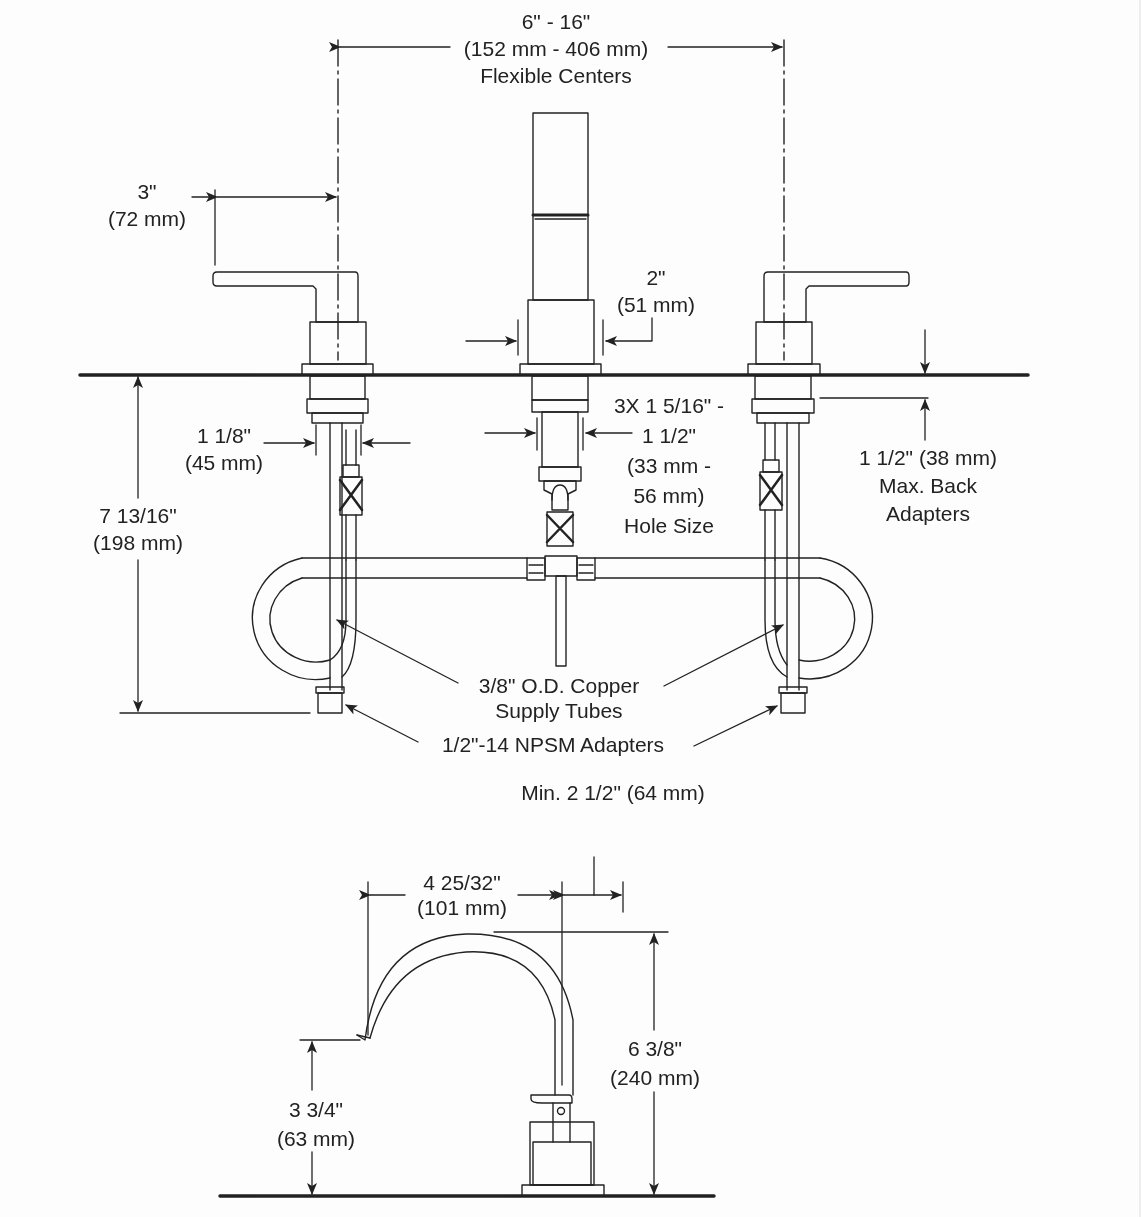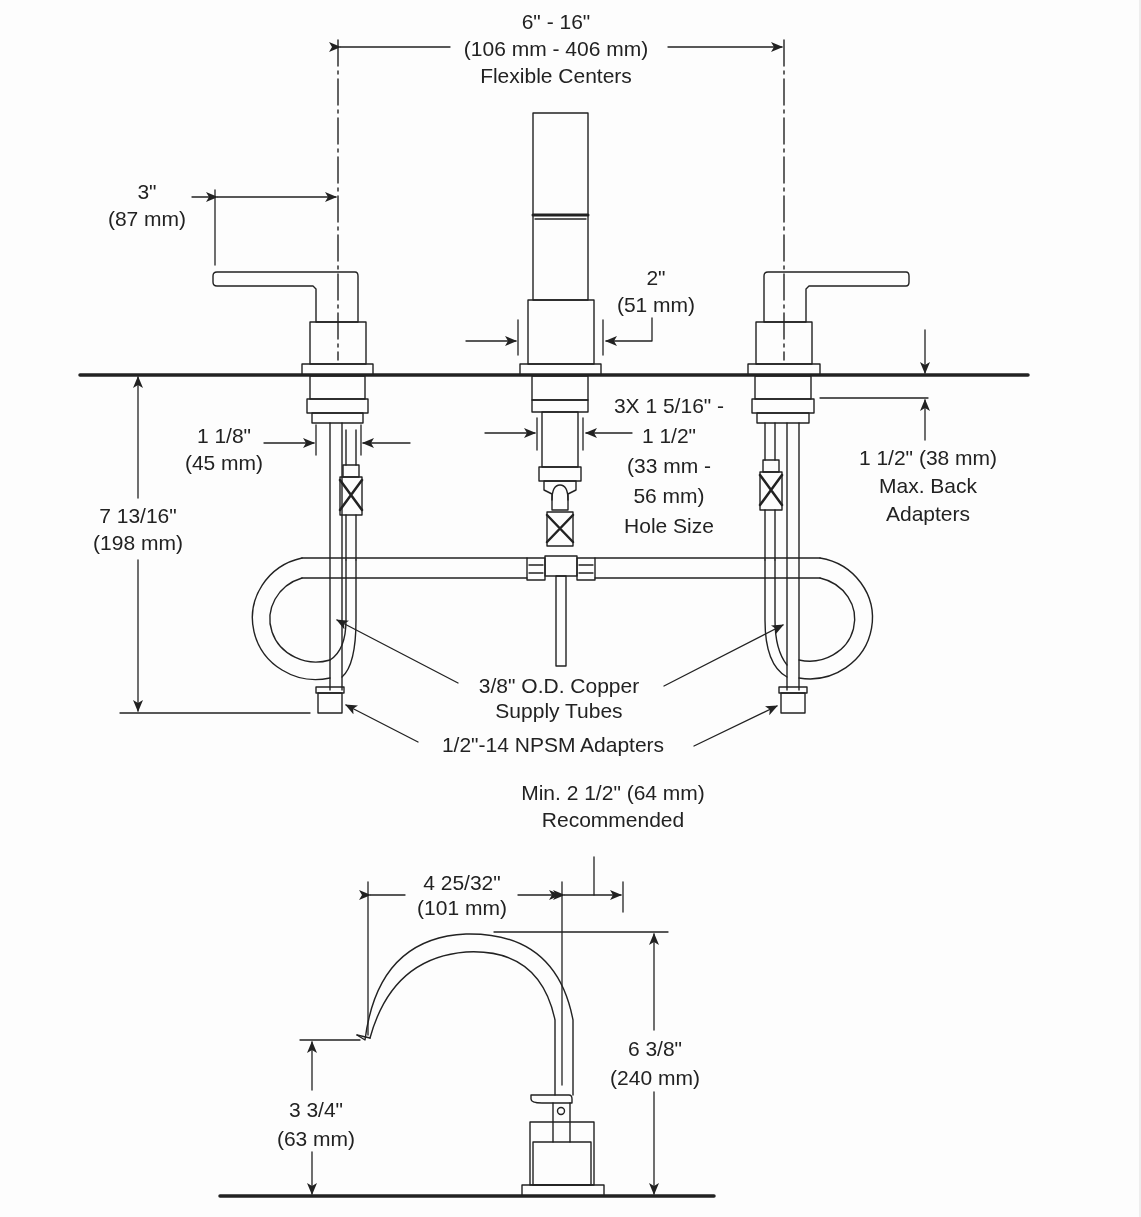--- a/index.html
+++ b/index.html
@@ -172,26 +172,26 @@
     <line x1="654" y1="1030" x2="654" y2="934" marker-end="url(#ah)"></line>
     <line x1="654" y1="1092" x2="654" y2="1194" marker-end="url(#ah)"></line>
     <line x1="300" y1="1040" x2="360" y2="1040"></line>
     <line x1="312" y1="1090" x2="312" y2="1042" marker-end="url(#ah)"></line>
     <line x1="312" y1="1152" x2="312" y2="1194" marker-end="url(#ah)"></line>
   </g>
 </svg>
 
 <div class="lbl" style="left:556px; top:8px;">
   <span>6" - 16"</span>
-  <span>(106 mm - 406 mm)</span>
+  <span>(152 mm - 406 mm)</span>
   <span>Flexible Centers</span>
 </div>
 <div class="lbl" style="left:147px; top:178px;">
   <span>3"</span>
-  <span>(87 mm)</span>
+  <span>(72 mm)</span>
 </div>
 <div class="lbl" style="left:656px; top:264px;">
   <span>2"</span>
   <span>(51 mm)</span>
 </div>
 <div class="lbl" style="left:669px; top:391px; line-height:30px;">
   <span>3X 1 5/16" -</span>
   <span>1 1/2"</span>
   <span>(33 mm -</span>
   <span>56 mm)</span>
@@ -213,21 +213,20 @@
 <div class="lbl" style="left:559px; top:673px; line-height:25px;">
   <span>3/8" O.D. Copper</span>
   <span>Supply Tubes</span>
 </div>
 <div class="lbl" style="left:553px; top:731px;">
   <span>1/2"-14 NPSM Adapters</span>
 </div>
 
 <div class="lbl" style="left:613px; top:779px;">
   <span>Min. 2 1/2" (64 mm)</span>
-  <span>Recommended</span>
 </div>
 <div class="lbl" style="left:462px; top:870px; line-height:25px;">
   <span>4 25/32"</span>
   <span>(101 mm)</span>
 </div>
 <div class="lbl" style="left:655px; top:1034px; line-height:29px;">
   <span>6 3/8"</span>
   <span>(240 mm)</span>
 </div>
 <div class="lbl" style="left:316px; top:1095px; line-height:29px;">

